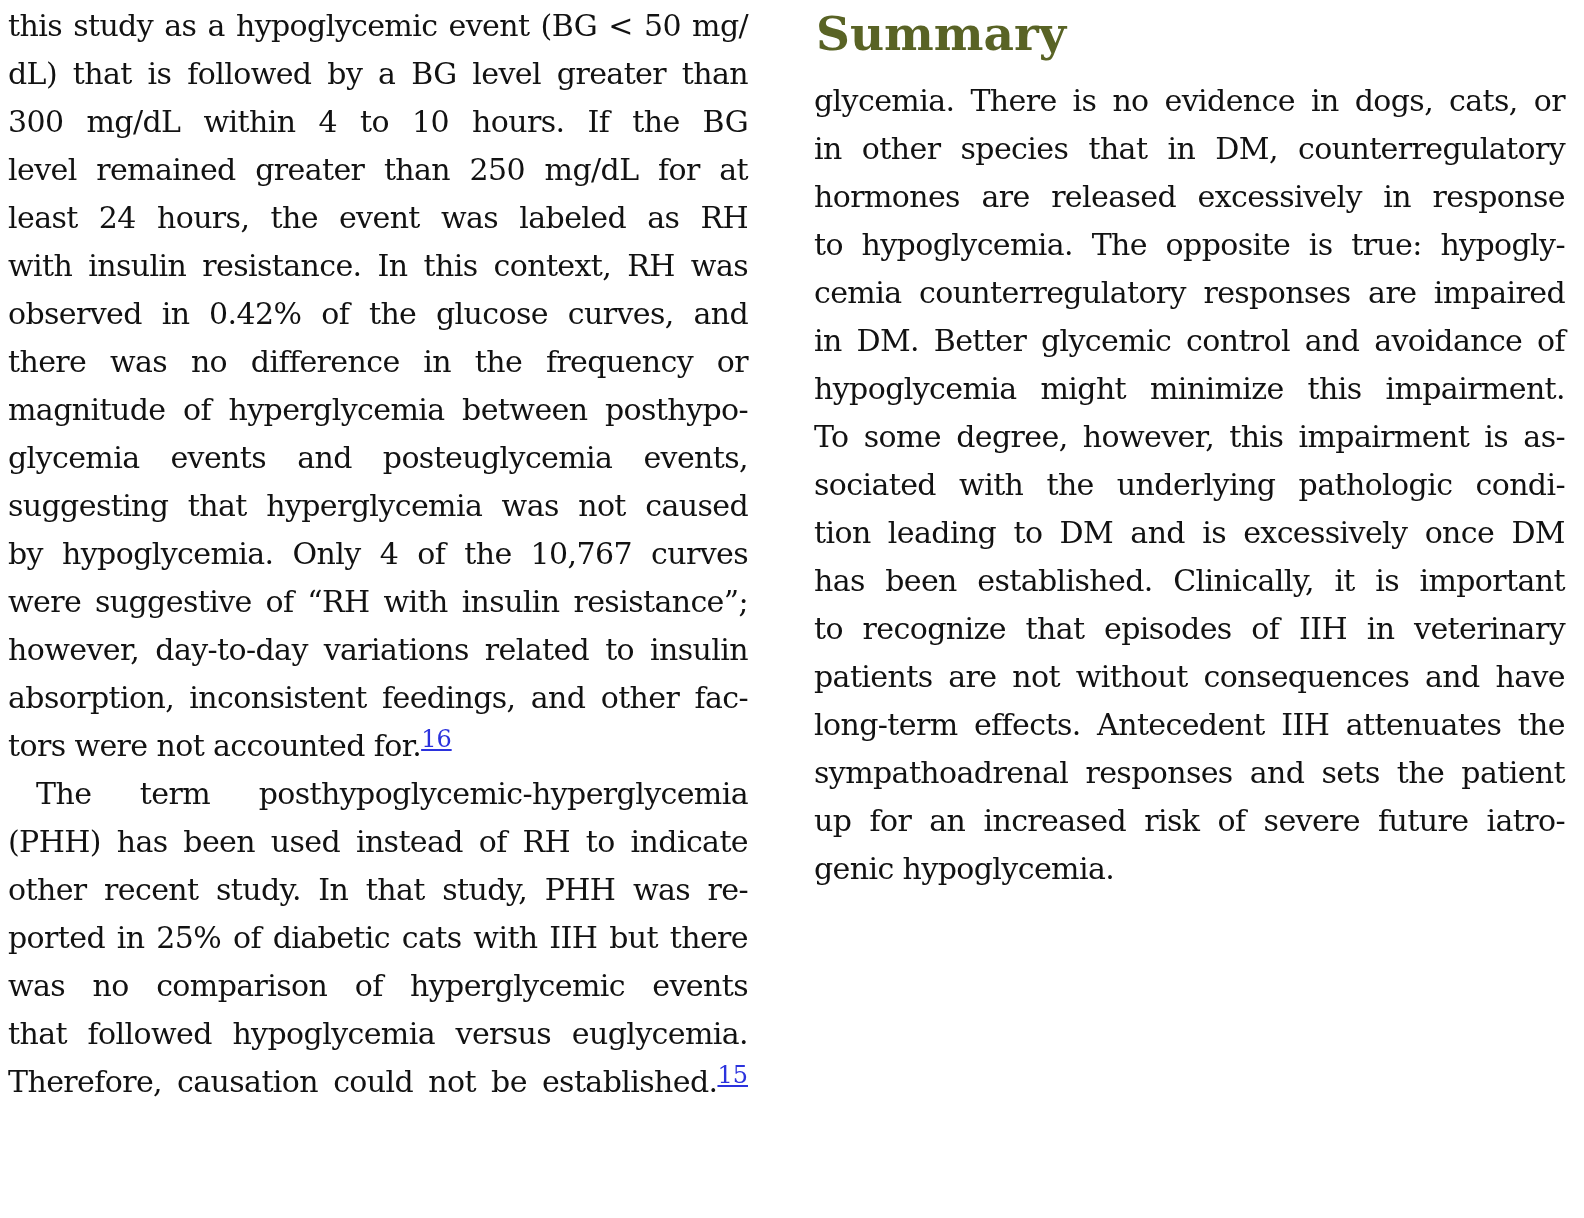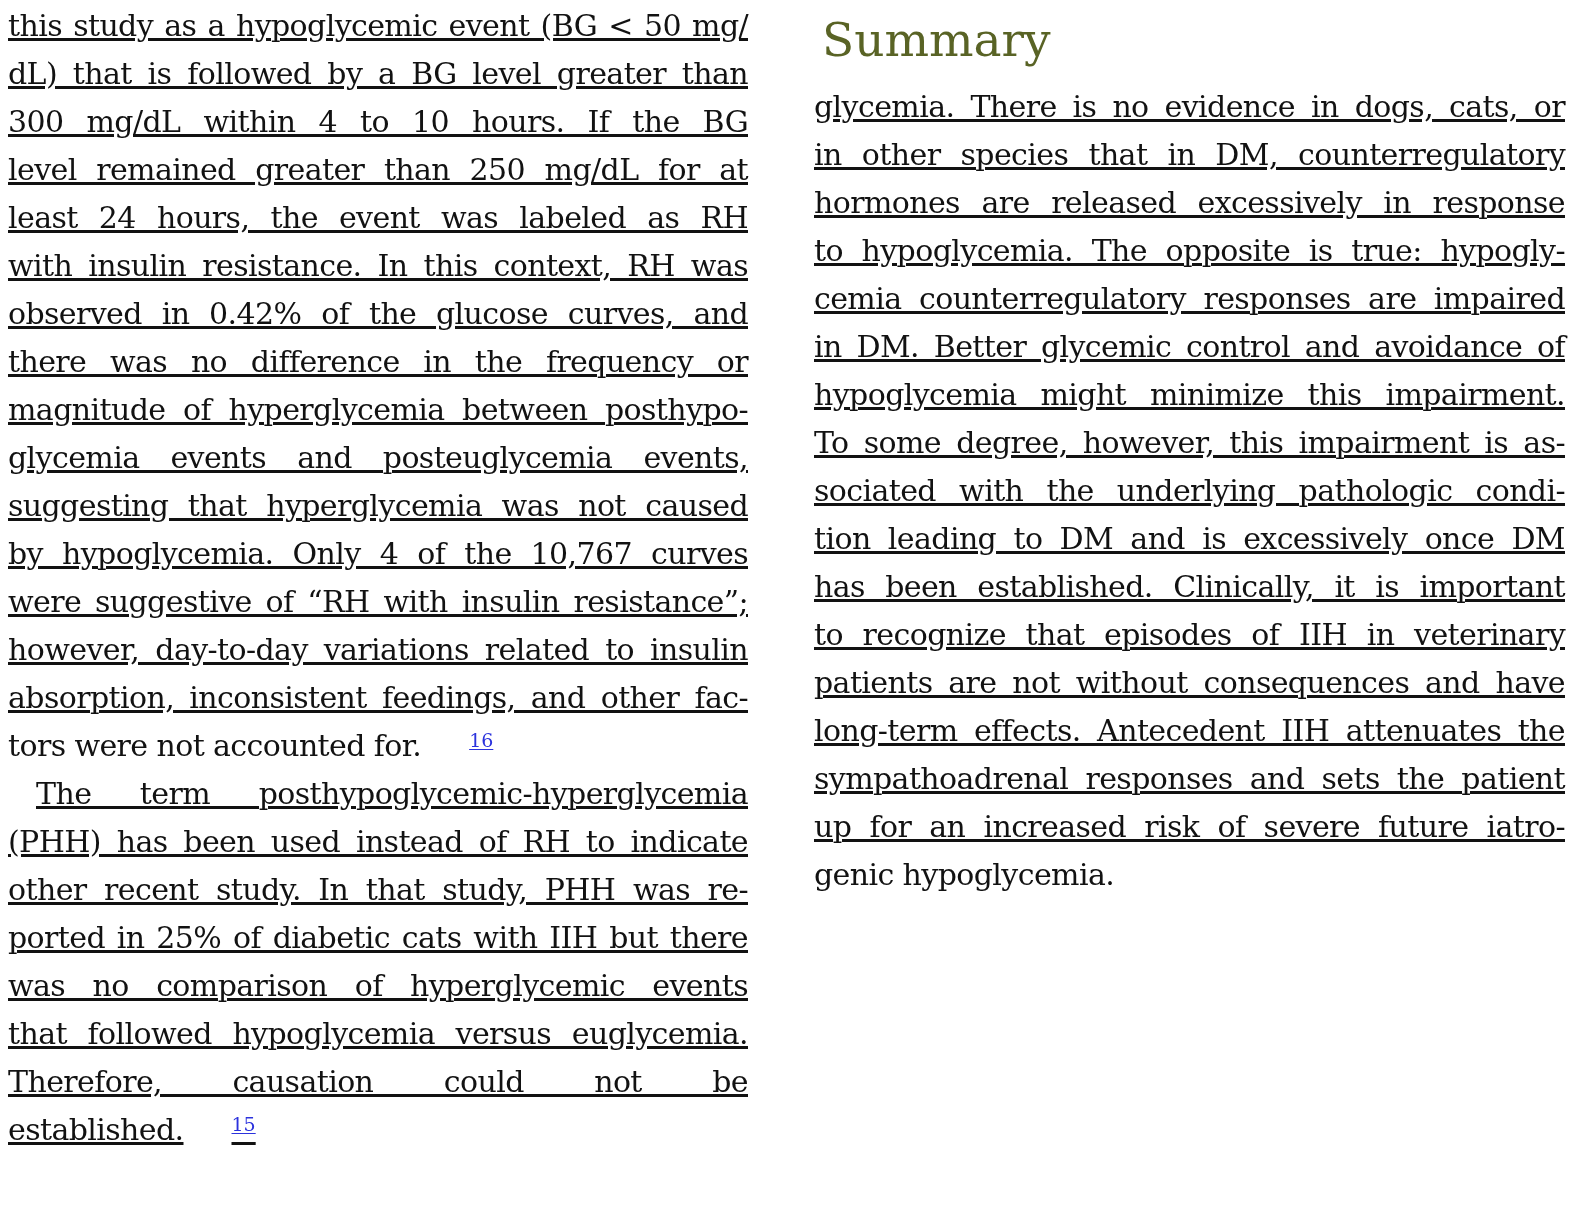--- a/index.html
+++ b/index.html
@@ -17,39 +17,37 @@
     font-size: 30px;
     line-height: 48px;
     letter-spacing: -0.02em;
     color: var(--text, #121212);
     text-align: left;
     text-align-last: left;
   }
   .line.just {
     text-align: justify;
     text-align-last: justify;
-    text-decoration: underline;
   }
   .line.ind { text-indent: 28px; }
   .heading {
-    margin: 8px;
+    margin: 2px;
     font-size: 47px;
     line-height: 60px;
-    font-weight: normal;
+    font-weight: bold;
     letter-spacing: 0;
     color: var(--heading, #596325);
   }
   .para-block { margin: 0; }
   .col-right .para-block { margin-top: 13px; }
   sup.cite {
-    font-size: 19px;
+    font-size: 24px;
     line-height: 0;
     vertical-align: 9px;
     letter-spacing: 0;
-    margin-left: 48px;
   }
   a.cite-link {
     color: var(--link, #2b32dd);
     text-decoration: underline;
     text-underline-offset: 2px;
   }
 </style>
 </head>
 <body>
 

